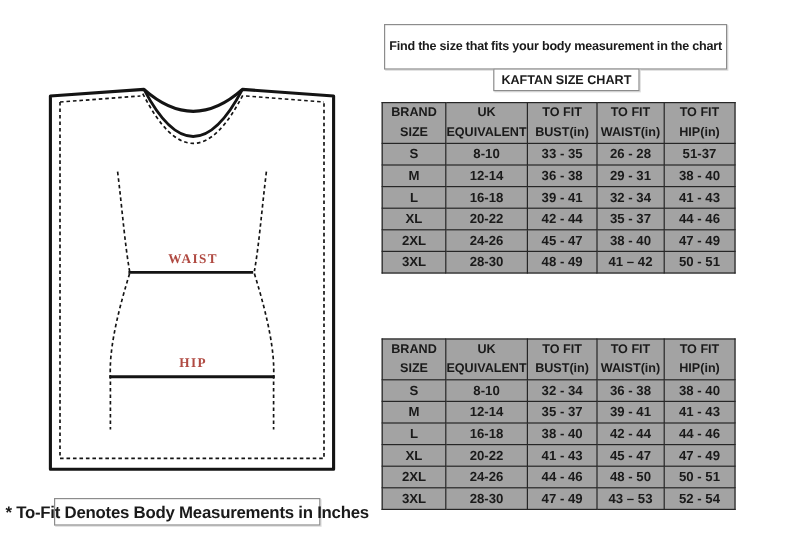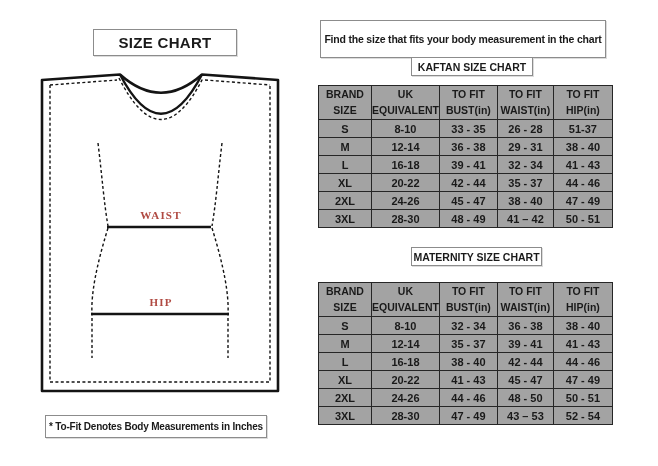--- a/index.html
+++ b/index.html
@@ -10,21 +10,21 @@
   .box {
     position:absolute; border:1px solid #8c8c8c; background:#fff;
     display:flex; align-items:center; justify-content:center;
     font-weight:bold; box-shadow:1px 1px 0 #dcdcdc; box-sizing:border-box;
     white-space:nowrap;
   }
   .title-box     { left:93px;  top:29px;  width:144px; height:27px; font-size:15px; letter-spacing:.3px; }
   .banner-box    { left:320px; top:20px;  width:286px; height:38px; font-size:10.5px; letter-spacing:-.2px; }
   .kaftan-title-box    { left:411px; top:57px;  width:122px; height:19px; font-size:10.5px;text-align:right; }
   .maternity-title-box { left:411px; top:247px; width:131px; height:19px; font-size:10.5px; }
-  .footnote-box  { left:45px;  top:415px; width:222px; height:23px; font-size:10px; letter-spacing:-.2px; }
+  .footnote-box  { left:45px;  top:415px; width:222px; height:23px; font-size:14px; letter-spacing:-.2px; }
 
   table.size-table {
     position:absolute; left:318px; border-collapse:collapse; table-layout:fixed;
     background:#a3a3a3; font-weight:bold;
   }
   #kaftan-table    { top:85px; }
   #maternity-table { top:282px; }
   .size-table th, .size-table td {
     border:1px solid #262626; text-align:center; vertical-align:middle; padding:0;
     overflow:hidden;
@@ -43,23 +43,20 @@
   .red-label {
     font-family:"Liberation Serif", serif; font-size:11px; font-weight:bold;
     letter-spacing:1.2px; text-anchor:middle;
   }
 </style>
 </head>
 <body>
 
 <div class="canvas">
 
-  <div class="box title-box">
-    <span>SIZE CHART</span>
-  </div>
 
   <svg class="diagram" width="240" height="326" viewBox="0 0 240 326">
 
     <path class="solid" d="M 2,320 L 2,9 L 80,3.5 Q 121,40 162,3.5 L 238,9 L 238,320 Z" fill="#ffffff" stroke-width="2.6" stroke-linejoin="round"></path>
 
     <path class="solid" d="M 80,3.5 Q 121,82 162,3.5" stroke-width="2.4"></path>
 
     <path class="dash" d="M 79,7 Q 121,90 163,7"></path>
 
     <path class="dash" d="M 10,14 L 10,311 L 230,311 L 230,14 M 10,14 L 77,9 M 165,9 L 230,14"></path>
@@ -141,23 +138,20 @@
         <tr>
           <td>3XL</td>
           <td>28-30</td>
           <td>48 - 49</td>
           <td>41 – 42</td>
           <td>50 - 51</td>
         </tr>
       </tbody>
     </table>
 
-  <div class="box maternity-title-box">
-    <span>MATERNITY SIZE CHART</span>
-  </div>
   <table id="maternity-table" class="size-table">
       <thead>
         <tr>
           <th>BRAND
 SIZE</th>
           <th>UK
 EQUIVALENT</th>
           <th>TO FIT
 BUST(in)</th>
           <th>TO FIT

